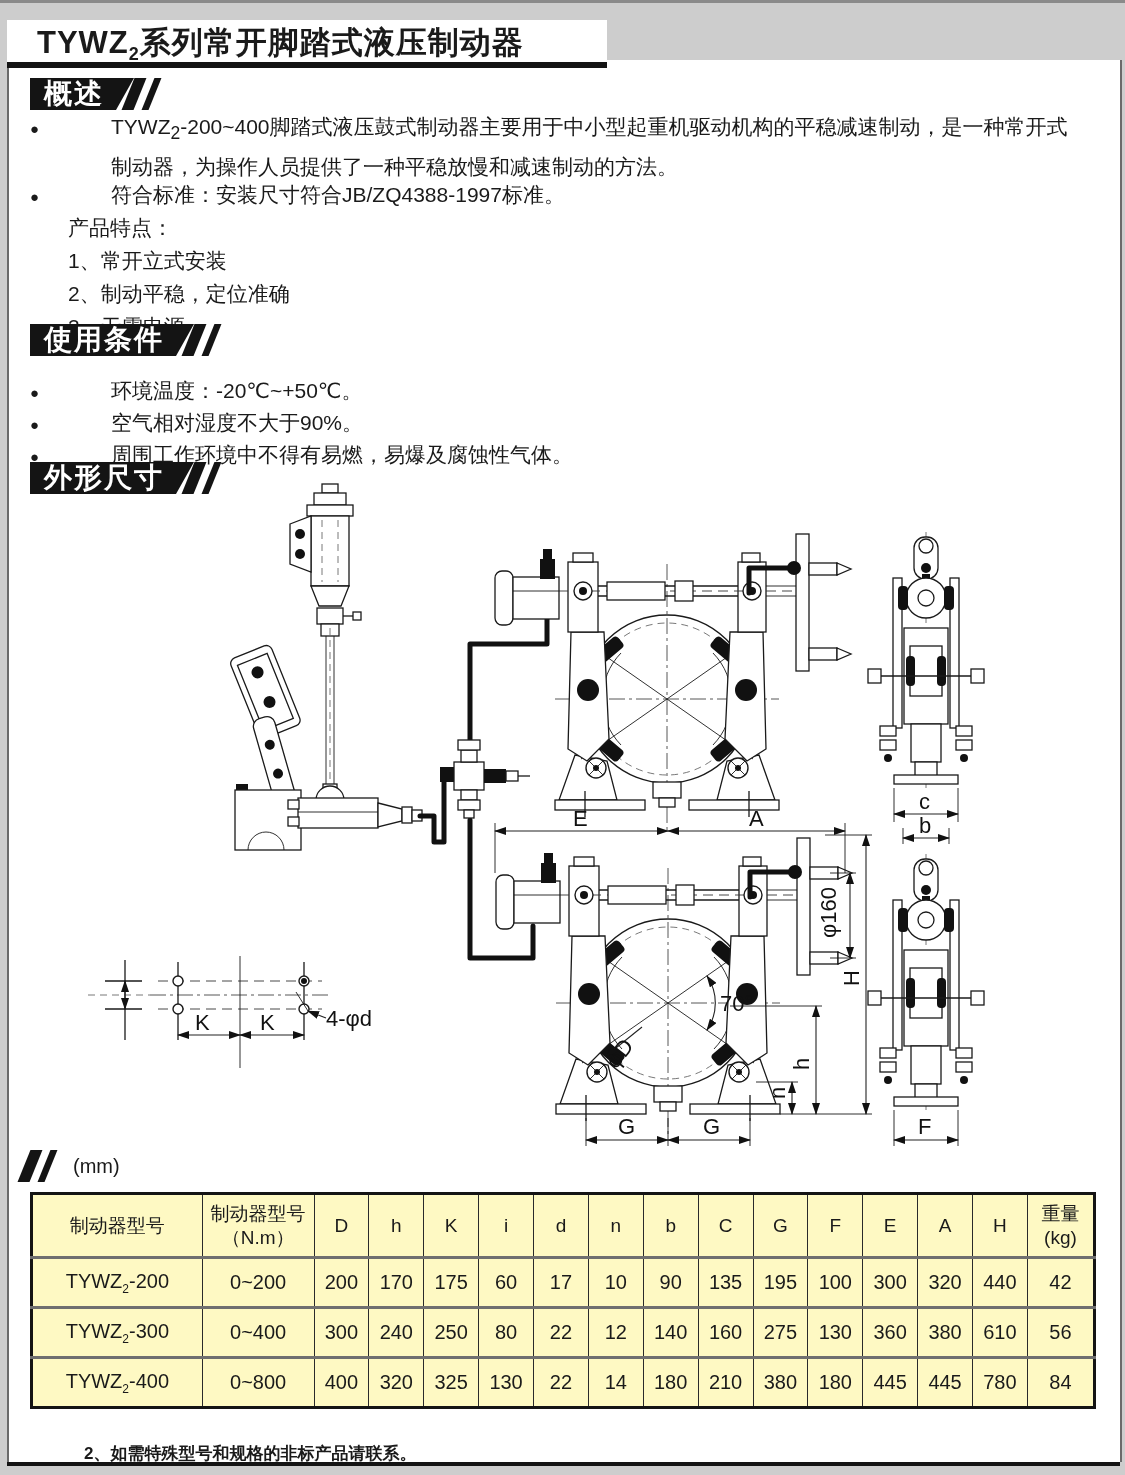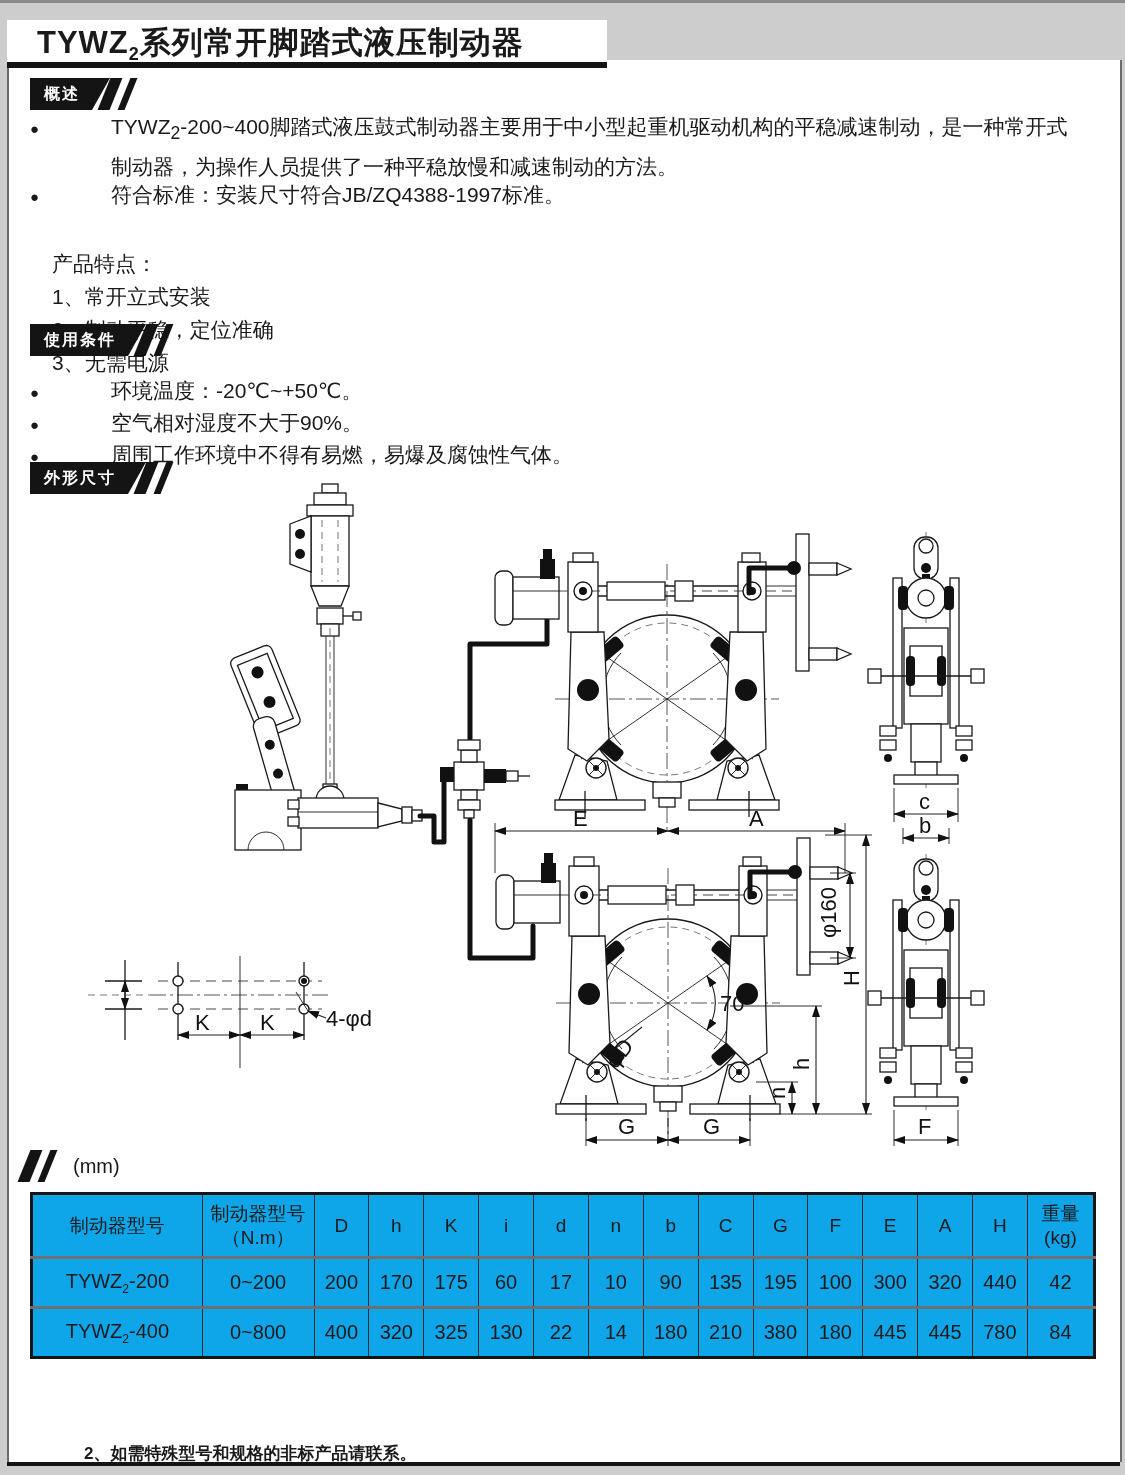--- a/index.html
+++ b/index.html
@@ -6,34 +6,34 @@
   body{background:#b9b9b9;font-family:"Liberation Sans","DejaVu Sans",sans-serif;}
   #page{position:relative;width:1125px;height:1475px;background:#cdcdcd;overflow:hidden;color:#1a1a1a;}
   #page:before{content:"";position:absolute;left:0;top:0;width:100%;height:3px;background:#8a8a8a;}
   .card{position:absolute;left:7px;top:60px;width:1111px;height:1402px;background:#ffffff;border-right:2px solid #6a6a6a;border-left:2px solid #6a6a6a;}
   .title-box{position:absolute;left:7px;top:20px;width:600px;height:42px;background:#ffffff;border-bottom:6px solid #141414;text-decoration:underline;}
   .title-text{position:absolute;left:30px;top:2px;font-size:31px;font-weight:bold;letter-spacing:1px;white-space:nowrap;}
   .title-text sub{font-size:18px;}
   .abs{position:absolute;}
   
   .ribbon-row{position:absolute;display:flex;align-items:center;height:32px;}
-  .ribbon{background:#141414;color:#fff;font-size:16px;font-weight:bold;height:32px;line-height:32px;
+  .ribbon{background:#141414;color:#fff;font-size:28px;font-weight:bold;height:32px;line-height:32px;
           padding:0 30px 0 14px;letter-spacing:2px;
           clip-path:polygon(0 0,100% 0,calc(100% - 18px) 100%,0 100%);}
   .stripe1,.stripe2{background:#141414;height:32px;transform:skewX(-22deg);}
   .stripe1{width:12px;margin-left:-6px;}
   .stripe2{width:7px;margin-left:8px;}
   .mm-unit{font-size:20px;margin-left:22px;font-weight:normal;}
   
   .para{position:absolute;left:30px;width:1050px;font-size:21px;line-height:33px;display:flex;}
   .dot{width:38px;flex:0 0 38px;font-size:15px;padding-top:2px;}
   .ptext{flex:1;margin-left:43px;}
-  .plain{position:absolute;left:52px;font-size:21px;line-height:33px;white-space:nowrap;margin-top:36px;}
+  .plain{position:absolute;left:68px;font-size:21px;line-height:33px;white-space:nowrap;}
   
-  table{border-collapse:collapse;table-layout:fixed;background:#0ea5e9;}
+  table{border-collapse:collapse;table-layout:fixed;background:#fef9c3;}
   table{border:3px solid #141414;}
   th,td{border:1.3px solid #2a2a2a;text-align:center;vertical-align:middle;font-weight:normal;padding:0;}
   .trow td{border-top:3px solid #6f6f6f;}
   th{font-size:19px;line-height:24px;}
   td{font-size:20px;}
   td sub,th sub{font-size:12px;}
   .notes{position:absolute;font-size:17px;font-weight:bold;white-space:nowrap;}
   
   svg text{font-family:"Liberation Sans","DejaVu Sans",sans-serif;}
   .ln{stroke:#1a1a1a;stroke-width:1.3;fill:none;}
@@ -484,20 +484,38 @@
       <td>90</td>
       <td>135</td>
       <td>195</td>
       <td>100</td>
       <td>300</td>
       <td>320</td>
       <td>440</td>
       <td>42</td>
     </tr>
     <tr style="height:50px" class="trow">
+      <td><span>TYWZ</span><sub>2</sub><span>-300</span></td>
+      <td>0~400</td>
+      <td>300</td>
+      <td>240</td>
+      <td>250</td>
+      <td>80</td>
+      <td>22</td>
+      <td>12</td>
+      <td>140</td>
+      <td>160</td>
+      <td>275</td>
+      <td>130</td>
+      <td>360</td>
+      <td>380</td>
+      <td>610</td>
+      <td>56</td>
+    </tr>
+    <tr style="height:50px" class="trow">
       <td><span>TYWZ</span><sub>2</sub><span>-400</span></td>
       <td>0~800</td>
       <td>400</td>
       <td>320</td>
       <td>325</td>
       <td>130</td>
       <td>22</td>
       <td>14</td>
       <td>180</td>
       <td>210</td>

